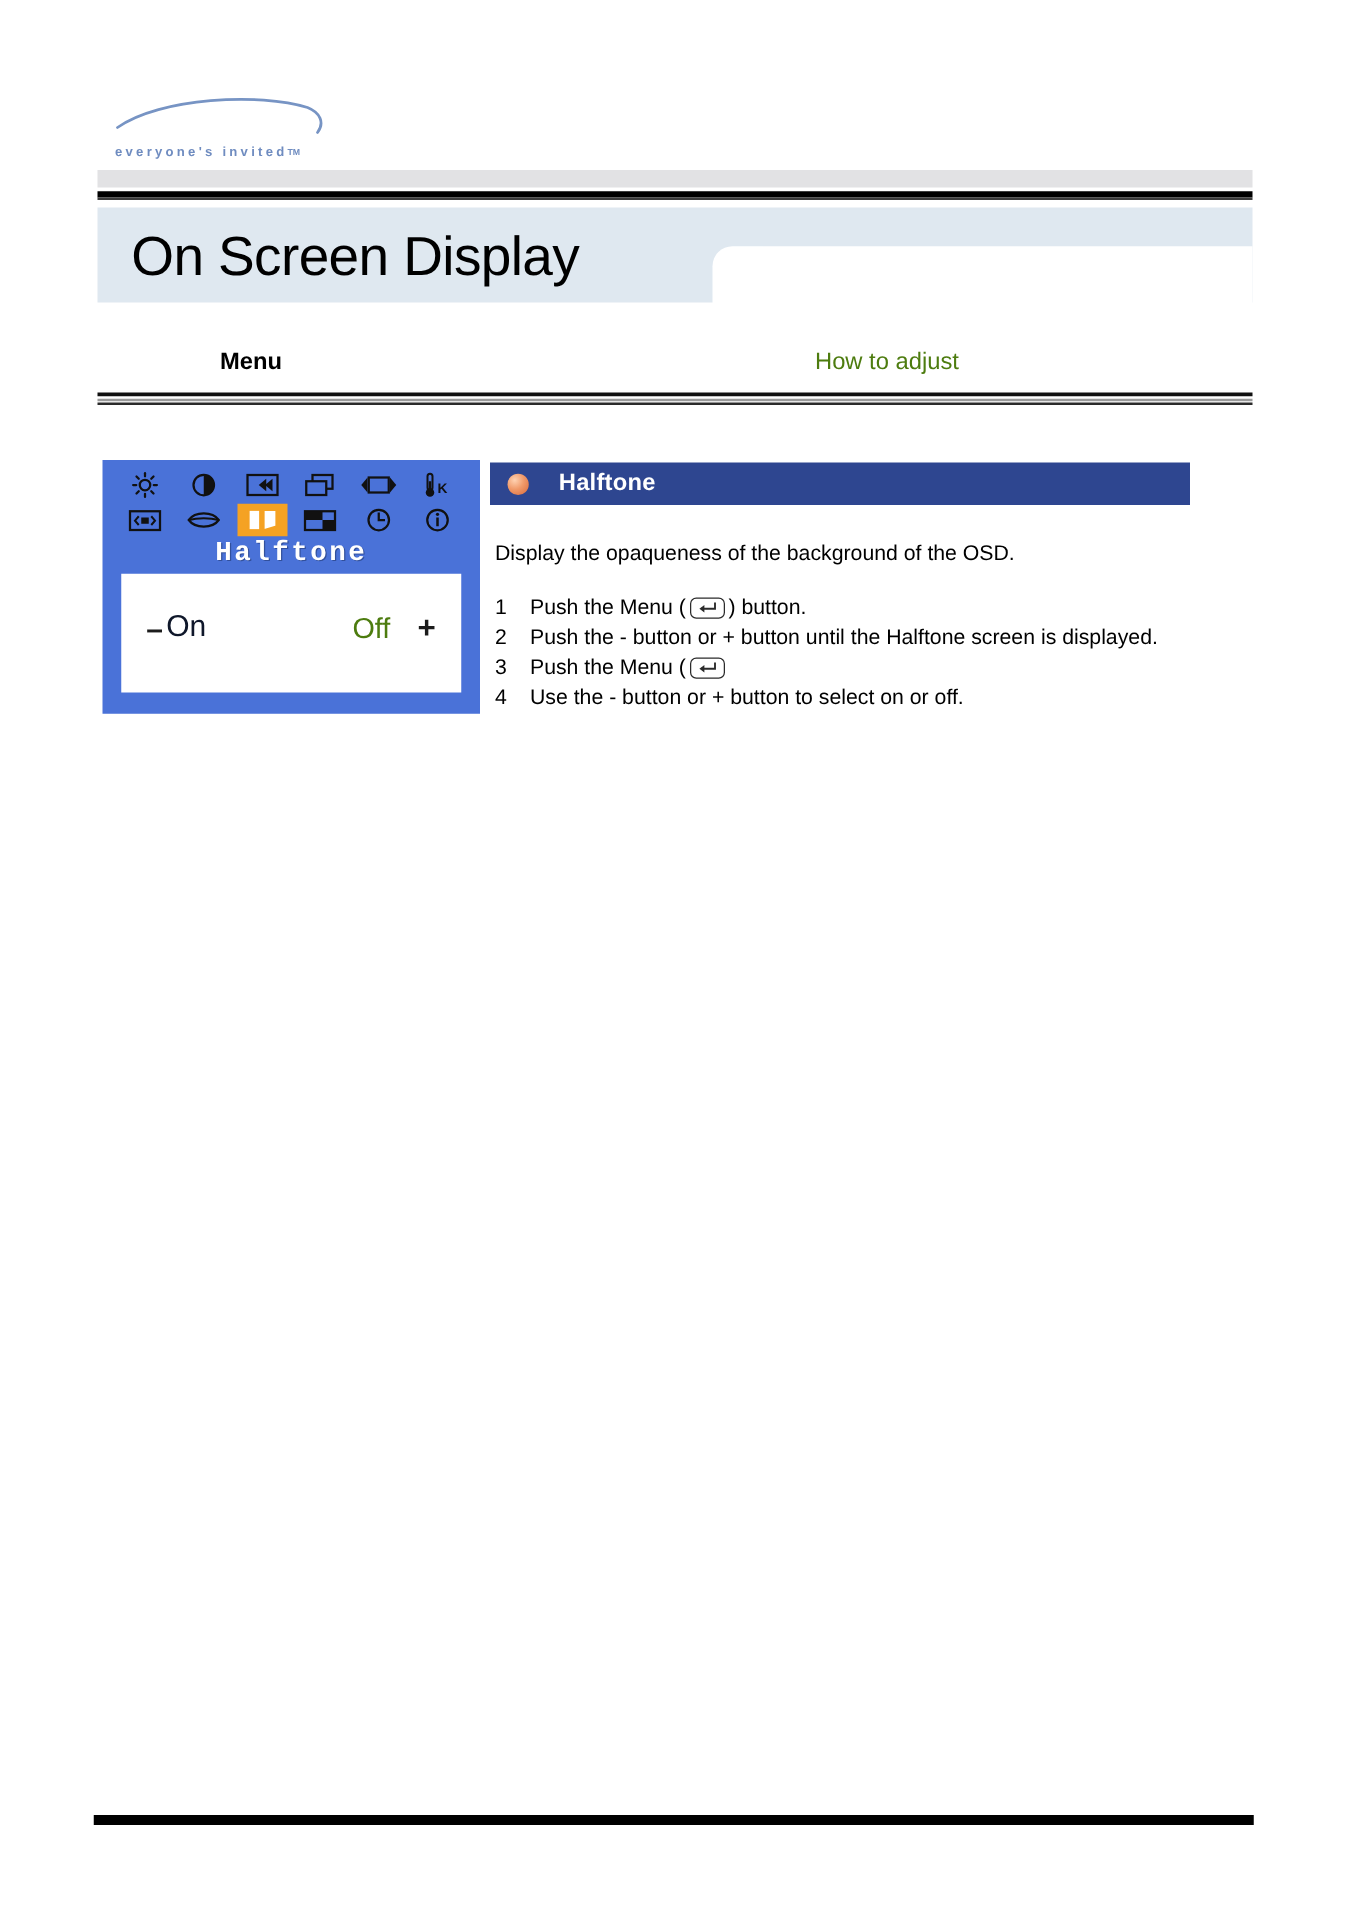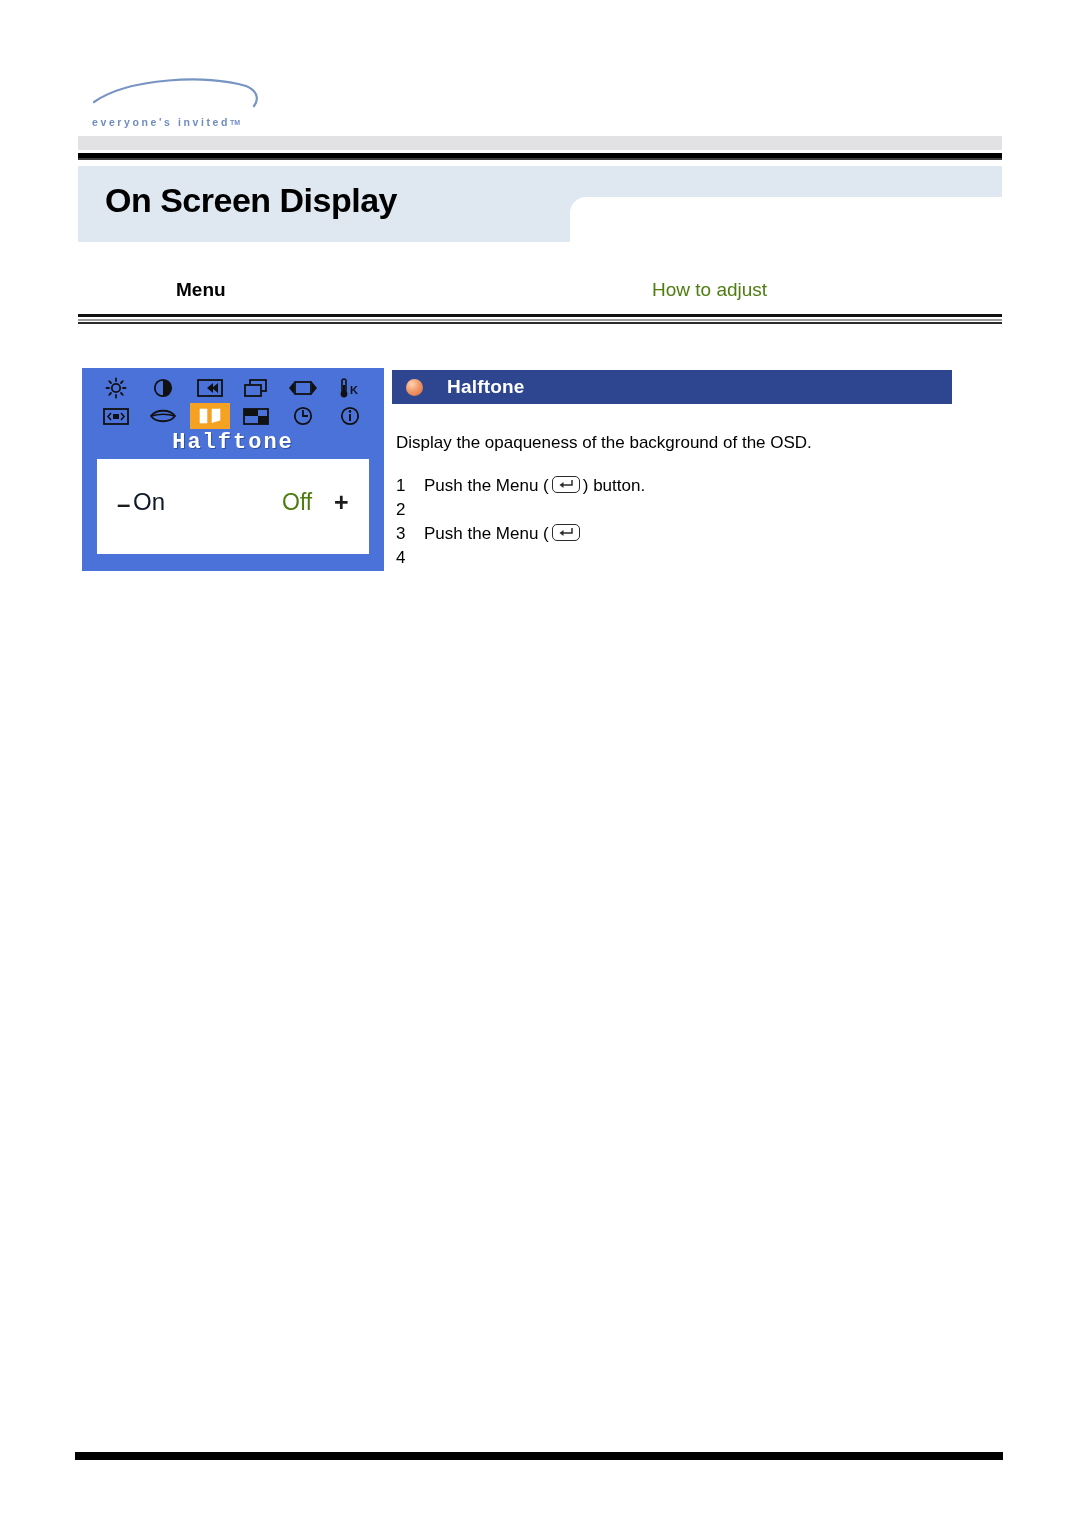--- a/index.html
+++ b/index.html
@@ -109,22 +109,22 @@
     width: 432px;
     height: 46px;
     background: #ffffff;
     border-top-left-radius: 16px;
   }
   #page-title {
     position: absolute;
     left: 105px;
     top: 181px;
     font-family: "Liberation Sans", sans-serif;
-    font-weight: bold;
-    font-size: 34px;
+    font-weight: normal;
+    font-size: 44px;
     letter-spacing: -0.5px;
     color: #000000;
     white-space: nowrap;
   }
 
   
   #col-head-menu {
     position: absolute;
     left: 176px;
     top: 279px;
@@ -313,21 +313,21 @@
     font-size: 17px;
     color: #000000;
     white-space: nowrap;
   }
   .step-num {
     width: 28px;
     flex: none;
   }
   .step-text {
     display: flex;
-    align-items: flex-start;
+    align-items: center;
   }
   .menu-key {
     display: inline-block;
     width: 26px;
     height: 15px;
     border: 1.5px solid #2b2b2b;
     border-radius: 5px;
     margin: 0 3px;
     position: relative;
     vertical-align: middle;
@@ -499,34 +499,40 @@
           <path d="M15 1 L15 6 L4 6" fill="none" stroke="#2b2b2b" stroke-width="1.5"></path>
           <path d="M6.5 3 L2.5 6 L6.5 9 Z" fill="#2b2b2b"></path>
         </svg>
       </span>
       <span>) button.</span>
     </div>
   </div>
 
   <div class="step-row">
     <div class="step-num">2</div>
+    <div class="step-text">
+      <span>Push the - button or + button until the Halftone screen is displayed.</span>
+    </div>
   </div>
 
   <div class="step-row">
     <div class="step-num">3</div>
     <div class="step-text">
       <span>Push the Menu (</span>
       <span class="menu-key">
         <svg width="18" height="11" viewBox="0 0 18 11">
           <path d="M15 1 L15 6 L4 6" fill="none" stroke="#2b2b2b" stroke-width="1.5"></path>
           <path d="M6.5 3 L2.5 6 L6.5 9 Z" fill="#2b2b2b"></path>
         </svg>
       </span>
     </div>
   </div>
 
   <div class="step-row">
     <div class="step-num">4</div>
+    <div class="step-text">
+      <span>Use the - button or + button to select on or off.</span>
+    </div>
   </div>
 
 </div>
 
 <div id="bottom-rule"></div>
 
 </body></html>

